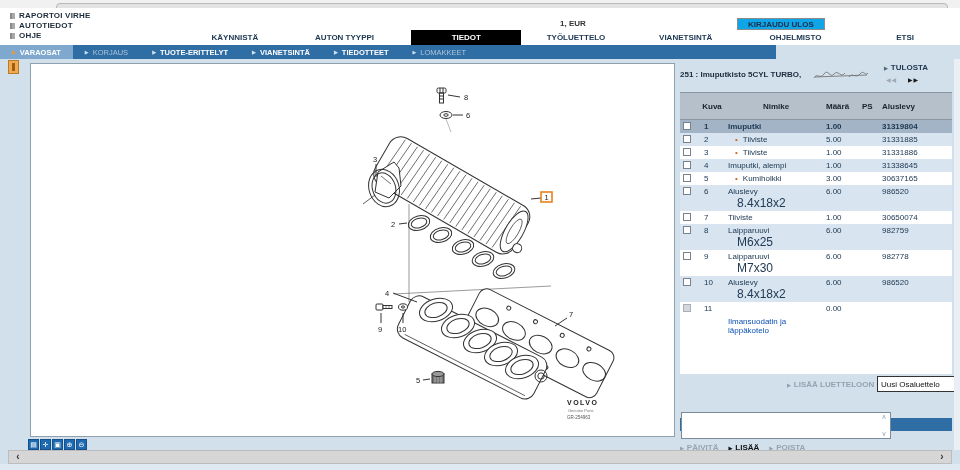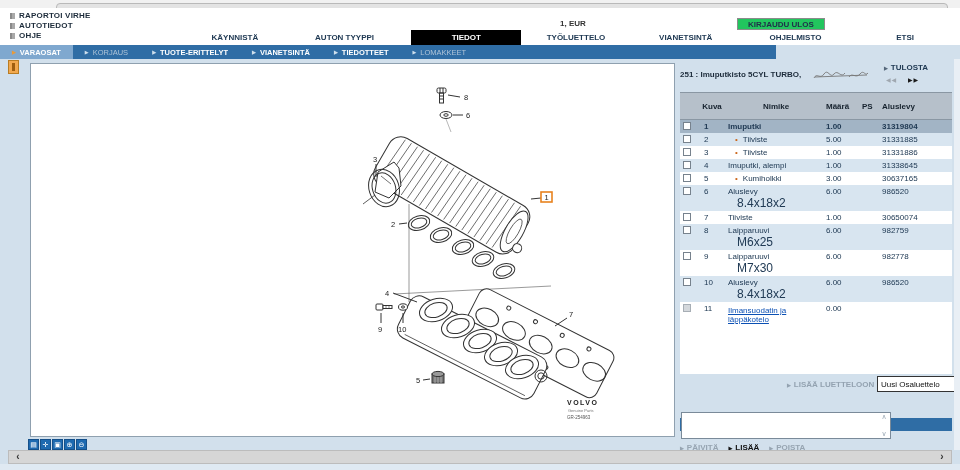--- a/index.html
+++ b/index.html
@@ -10,21 +10,21 @@
   .top-strip { position:absolute; left:0; top:0; width:960px; height:8px; background:#f1f1f1; }
   .top-strip-inner { position:absolute; left:56px; top:3px; right:12px; height:10px; background:#e3e3e3; border:1px solid #b9b9b9; border-radius:4px 4px 0 0; }
 
   
   .header { position:absolute; left:0; top:8px; width:960px; height:37px; background:#ffffff; }
   .top-links { position:absolute; left:10px; top:3px; }
   .top-link { display:flex; align-items:center; height:9px; margin-bottom:1px; cursor:pointer; }
   .tl-ico { width:5px; height:6px; background:#a9a9a9; border-left:2px solid #8a8a8a; margin-right:4px; }
   .top-link span { font-size:8px; font-weight:bold; color:#1c2b3a; letter-spacing:.2px; }
   .currency { position:absolute; left:560px; top:11px; font-size:8px; font-weight:bold; color:#333;text-align:right; }
-  .logout-btn { position:absolute; left:737px; top:10px; height:12px; padding:1px 10px; background:#22c55e; border:1px solid #8b8b8b; font-size:8px; font-weight:bold; color:#20304a; cursor:pointer; line-height:9px; }
+  .logout-btn { position:absolute; left:737px; top:10px; height:12px; padding:1px 10px; background:#0ea5e9; border:1px solid #8b8b8b; font-size:8px; font-weight:bold; color:#20304a; cursor:pointer; line-height:9px; }
 
   
   .tabs { position:absolute; left:180px; top:30px; width:780px; height:15px; display:flex; }
   .tab { flex:1; display:flex; align-items:center; justify-content:center; font-size:8px; font-weight:bold; color:#203a54; cursor:pointer; }
   .tab.active { background:#000000; color:#ffffff;margin-left:12px; }
 
   
   .subnav { position:absolute; left:0; top:45px; width:776px; height:14px; background:#2f6da5; display:flex; align-items:stretch; }
   .subtab { display:flex; align-items:center; padding:0 12px; font-size:7.5px; font-weight:bold; color:#ffffff; cursor:pointer; }
   .subtab .arr { font-size:5px; margin-right:4px; color:#cfe0ee; }
@@ -59,21 +59,21 @@
   .trow { display:grid; grid-template-columns:18px 28px 1fr 36px 20px 70px; background:#ffffff; padding:1px 0; min-height:13px; align-items:start; cursor:pointer; }
   .trow.alt { background:#d8e5f0; }
   .trow.sel { background:#a2b4c5; font-weight:bold; }
   .cb { padding:1px 0 0 3px; }
   .cbx { width:8px; height:8px; background:#fff; border:1px solid #77828d; }
   .cbx.dis { background:#d4d8dc; border-color:#a7aeb5; }
   .c-num { padding-left:6px; padding-top:1px; }
   .c-name { padding-left:2px; padding-top:1px; }
   .c-name .bullet { color:#cc661a; margin:0 5px 0 7px; font-size:8px; }
   .c-name .spec { font-size:12px; padding-left:9px; font-weight:normal; }
-  .rlink { color:#0b50b4; text-decoration:underline; font-weight:normal; display:inline-block; margin-top:2px; }
+  .rlink { color:#0b50b4; font-weight:normal; display:inline-block; margin-top:13px; }
   .c-qty { padding-top:1px; }
   .c-part { padding-top:1px; }
 
   
   .addlist { position:absolute; left:787px; top:380px; font-size:8px; font-weight:bold; color:#93a2b0; cursor:pointer; }
   .addlist .arr { color:#93a2b0; font-size:5px; margin-right:3px; }
   .list-select { position:absolute; left:877px; top:376px; width:92px; height:16px; background:#fff; border:1px solid #333; font-size:8px; display:flex; align-items:center; justify-content:space-between; padding:0 3px; cursor:pointer; color:#111; }
   .list-select .chev { font-size:8px; color:#222; }
   .comments-bar { position:absolute; left:680px; top:394px; width:272px; height:13px; background:#2f6da5; color:#fff; font-size:8px; font-weight:bold; text-align:center; line-height:13px;margin-top:24px; }
   .comment-wrap { position:absolute; left:681px; top:412px; width:210px; height:27px; background:#fff; border:1px solid #7a8a99; }

